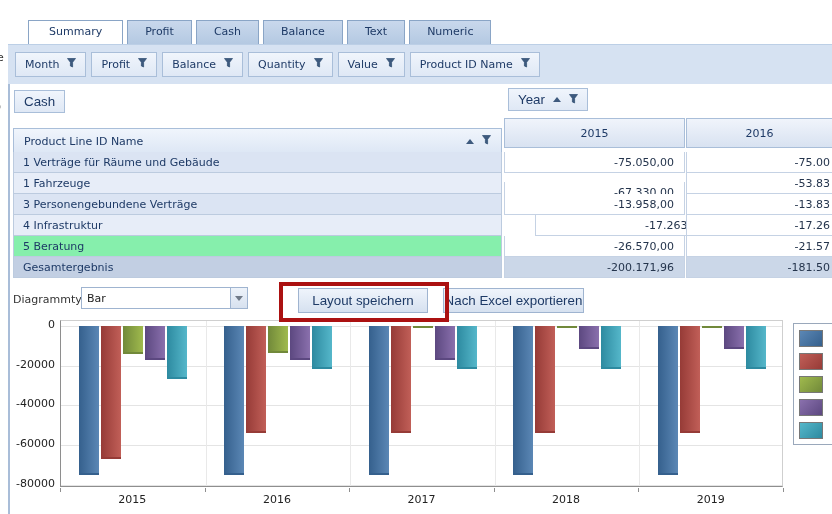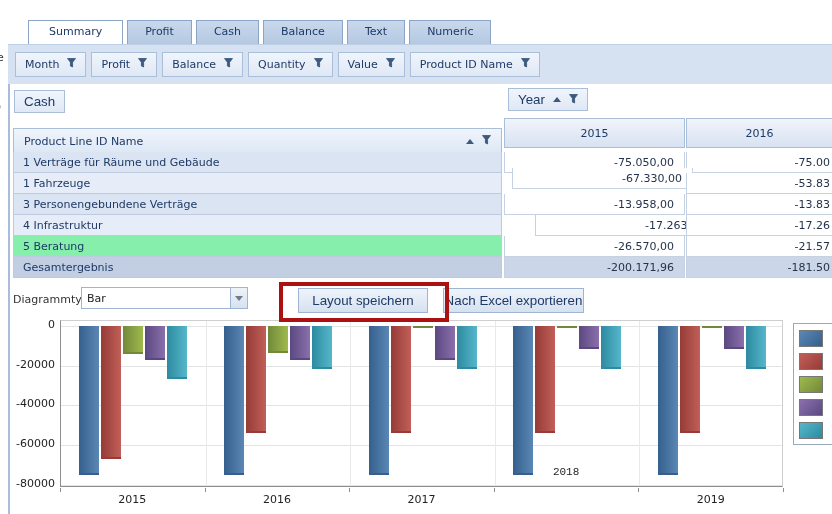--- a/index.html
+++ b/index.html
@@ -193,21 +193,21 @@
       </svg></span>
 </div>
 
 <div id="table-layer">
     <div class="hdr-cell" style="left: 504px; top: 118px; width: 181px;">2015</div>
     <div class="hdr-cell" style="left: 686px; top: 118px; width: 147px;">2016</div>
     <div class="row-label-cell" style="top: 152px; background: rgb(219, 228, 243);">1 Verträge für Räume und Gebäude</div>
     <div class="val-cell val-2015" style="top: 152px;">-75.050,00</div>
     <div class="val-cell val-2016" style="top: 152px;">-75.00</div>
     <div class="row-label-cell" style="top: 173px; background: rgb(231, 237, 248);">1 Fahrzeuge</div>
-    <div class="val-cell val-2015" style="top: 168px; margin-left: 8px;">-67.330,00</div>
+    <div class="val-cell val-2015" style="top: 182px;">-67.330,00</div>
     <div class="val-cell val-2016" style="top: 173px;">-53.83</div>
     <div class="row-label-cell" style="top: 194px; background: rgb(219, 228, 243);">3 Personengebundene Verträge</div>
     <div class="val-cell val-2015" style="top: 194px;">-13.958,00</div>
     <div class="val-cell val-2016" style="top: 194px;">-13.83</div>
     <div class="row-label-cell" style="top: 215px; background: rgb(231, 237, 248);">4 Infrastruktur</div>
     <div class="val-cell val-2015" style="top: 215px; margin-left: 31px;">-17.263,96</div>
     <div class="val-cell val-2016" style="top: 215px;">-17.26</div>
     <div class="row-label-cell" style="top: 236px; background: #86efac;">5 Beratung</div>
     <div class="val-cell val-2015" style="top: 236px;">-26.570,00</div>
     <div class="val-cell val-2016" style="top: 236px;">-21.57</div>
@@ -270,21 +270,21 @@
   </div>
 <div id="axis-layer">
     <div class="y-tick-label" style="top: 318px;">0</div>
     <div class="y-tick-label" style="top: 357.65px;">-20000</div>
     <div class="y-tick-label" style="top: 397.3px;">-40000</div>
     <div class="y-tick-label" style="top: 436.95px;">-60000</div>
     <div class="y-tick-label" style="top: 476.6px;">-80000</div>
     <div class="x-tick-label" style="left: 132.3px; top: 493px;">2015</div>
     <div class="x-tick-label" style="left: 276.9px; top: 493px;">2016</div>
     <div class="x-tick-label" style="left: 421.5px; top: 493px;">2017</div>
-    <div class="x-tick-label" style="left: 566.1px; top: 466px; font-family: Liberation Mono, monospace;">2018</div>
+    <div class="x-tick-label" style="left: 566.1px; top: 493px;">2018</div>
     <div class="x-tick-label" style="left: 710.7px; top: 493px;">2019</div>
     <div class="axis-tick" style="left: 60px; top: 488px;"></div>
     <div class="axis-tick" style="left: 204.6px; top: 488px;"></div>
     <div class="axis-tick" style="left: 349.2px; top: 488px;"></div>
     <div class="axis-tick" style="left: 493.8px; top: 488px;"></div>
     <div class="axis-tick" style="left: 638.4px; top: 488px;"></div>
     <div class="axis-tick" style="left: 783px; top: 488px;"></div>
   </div>
 <div id="legend">
     <div class="legend-item">

